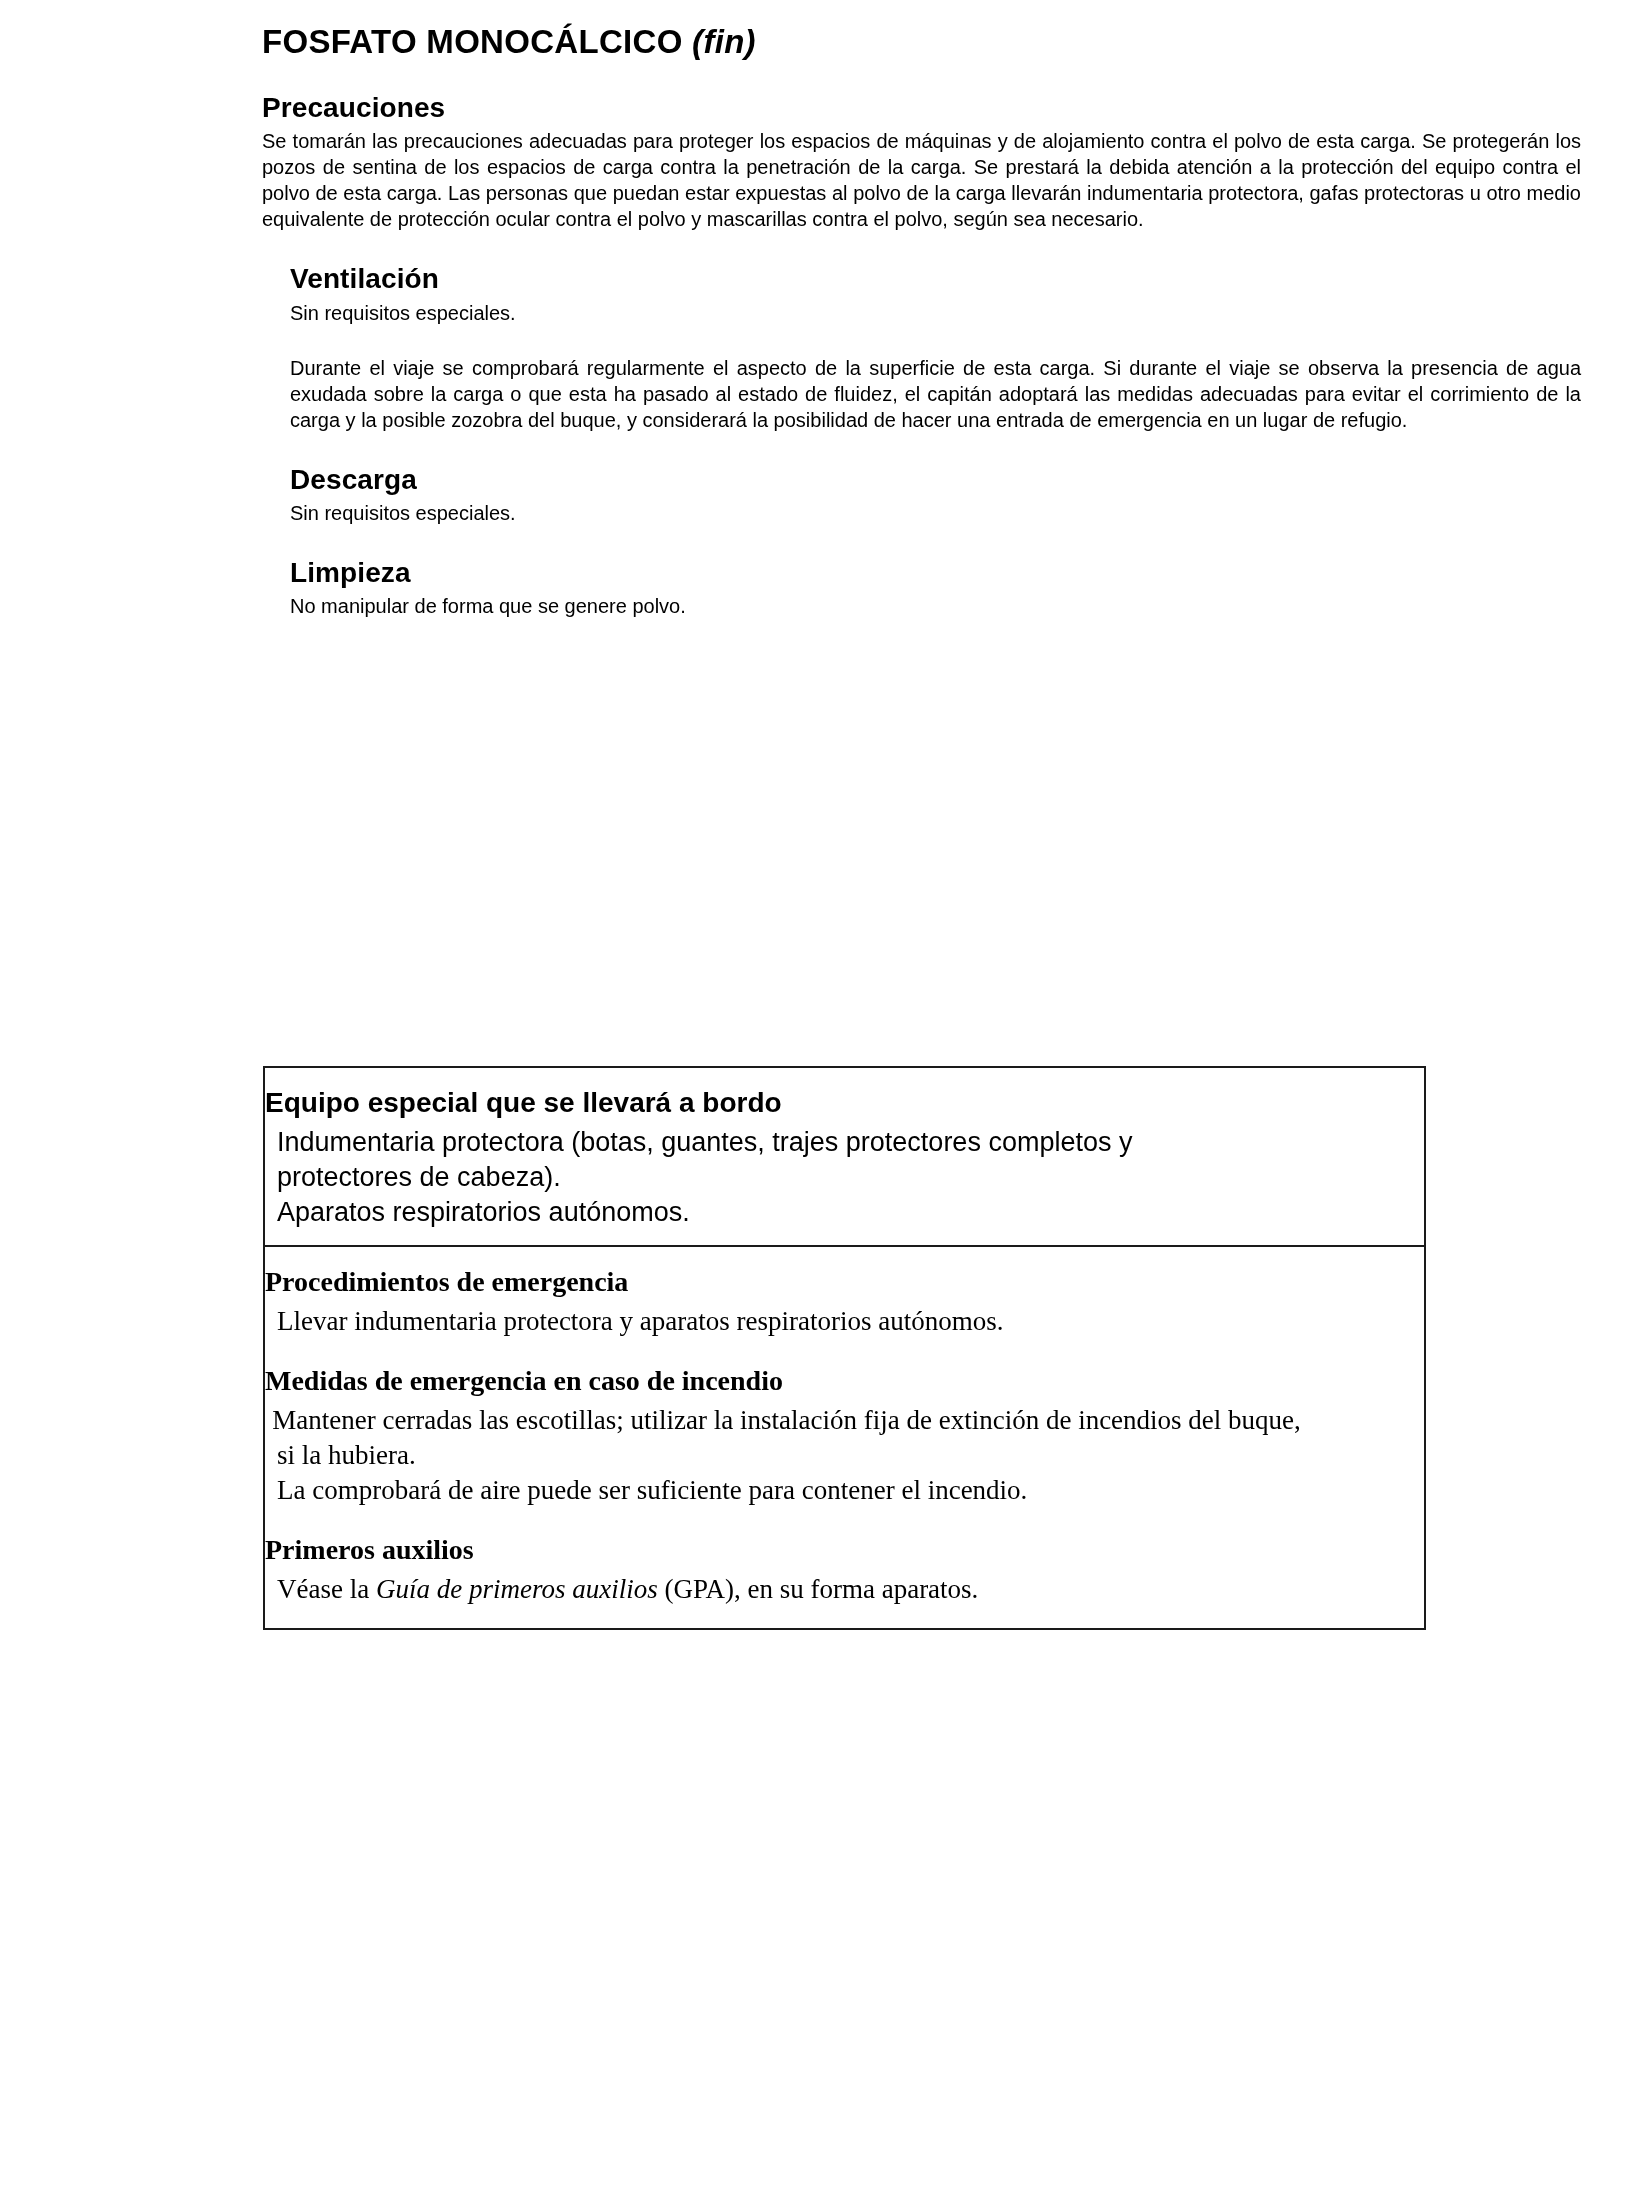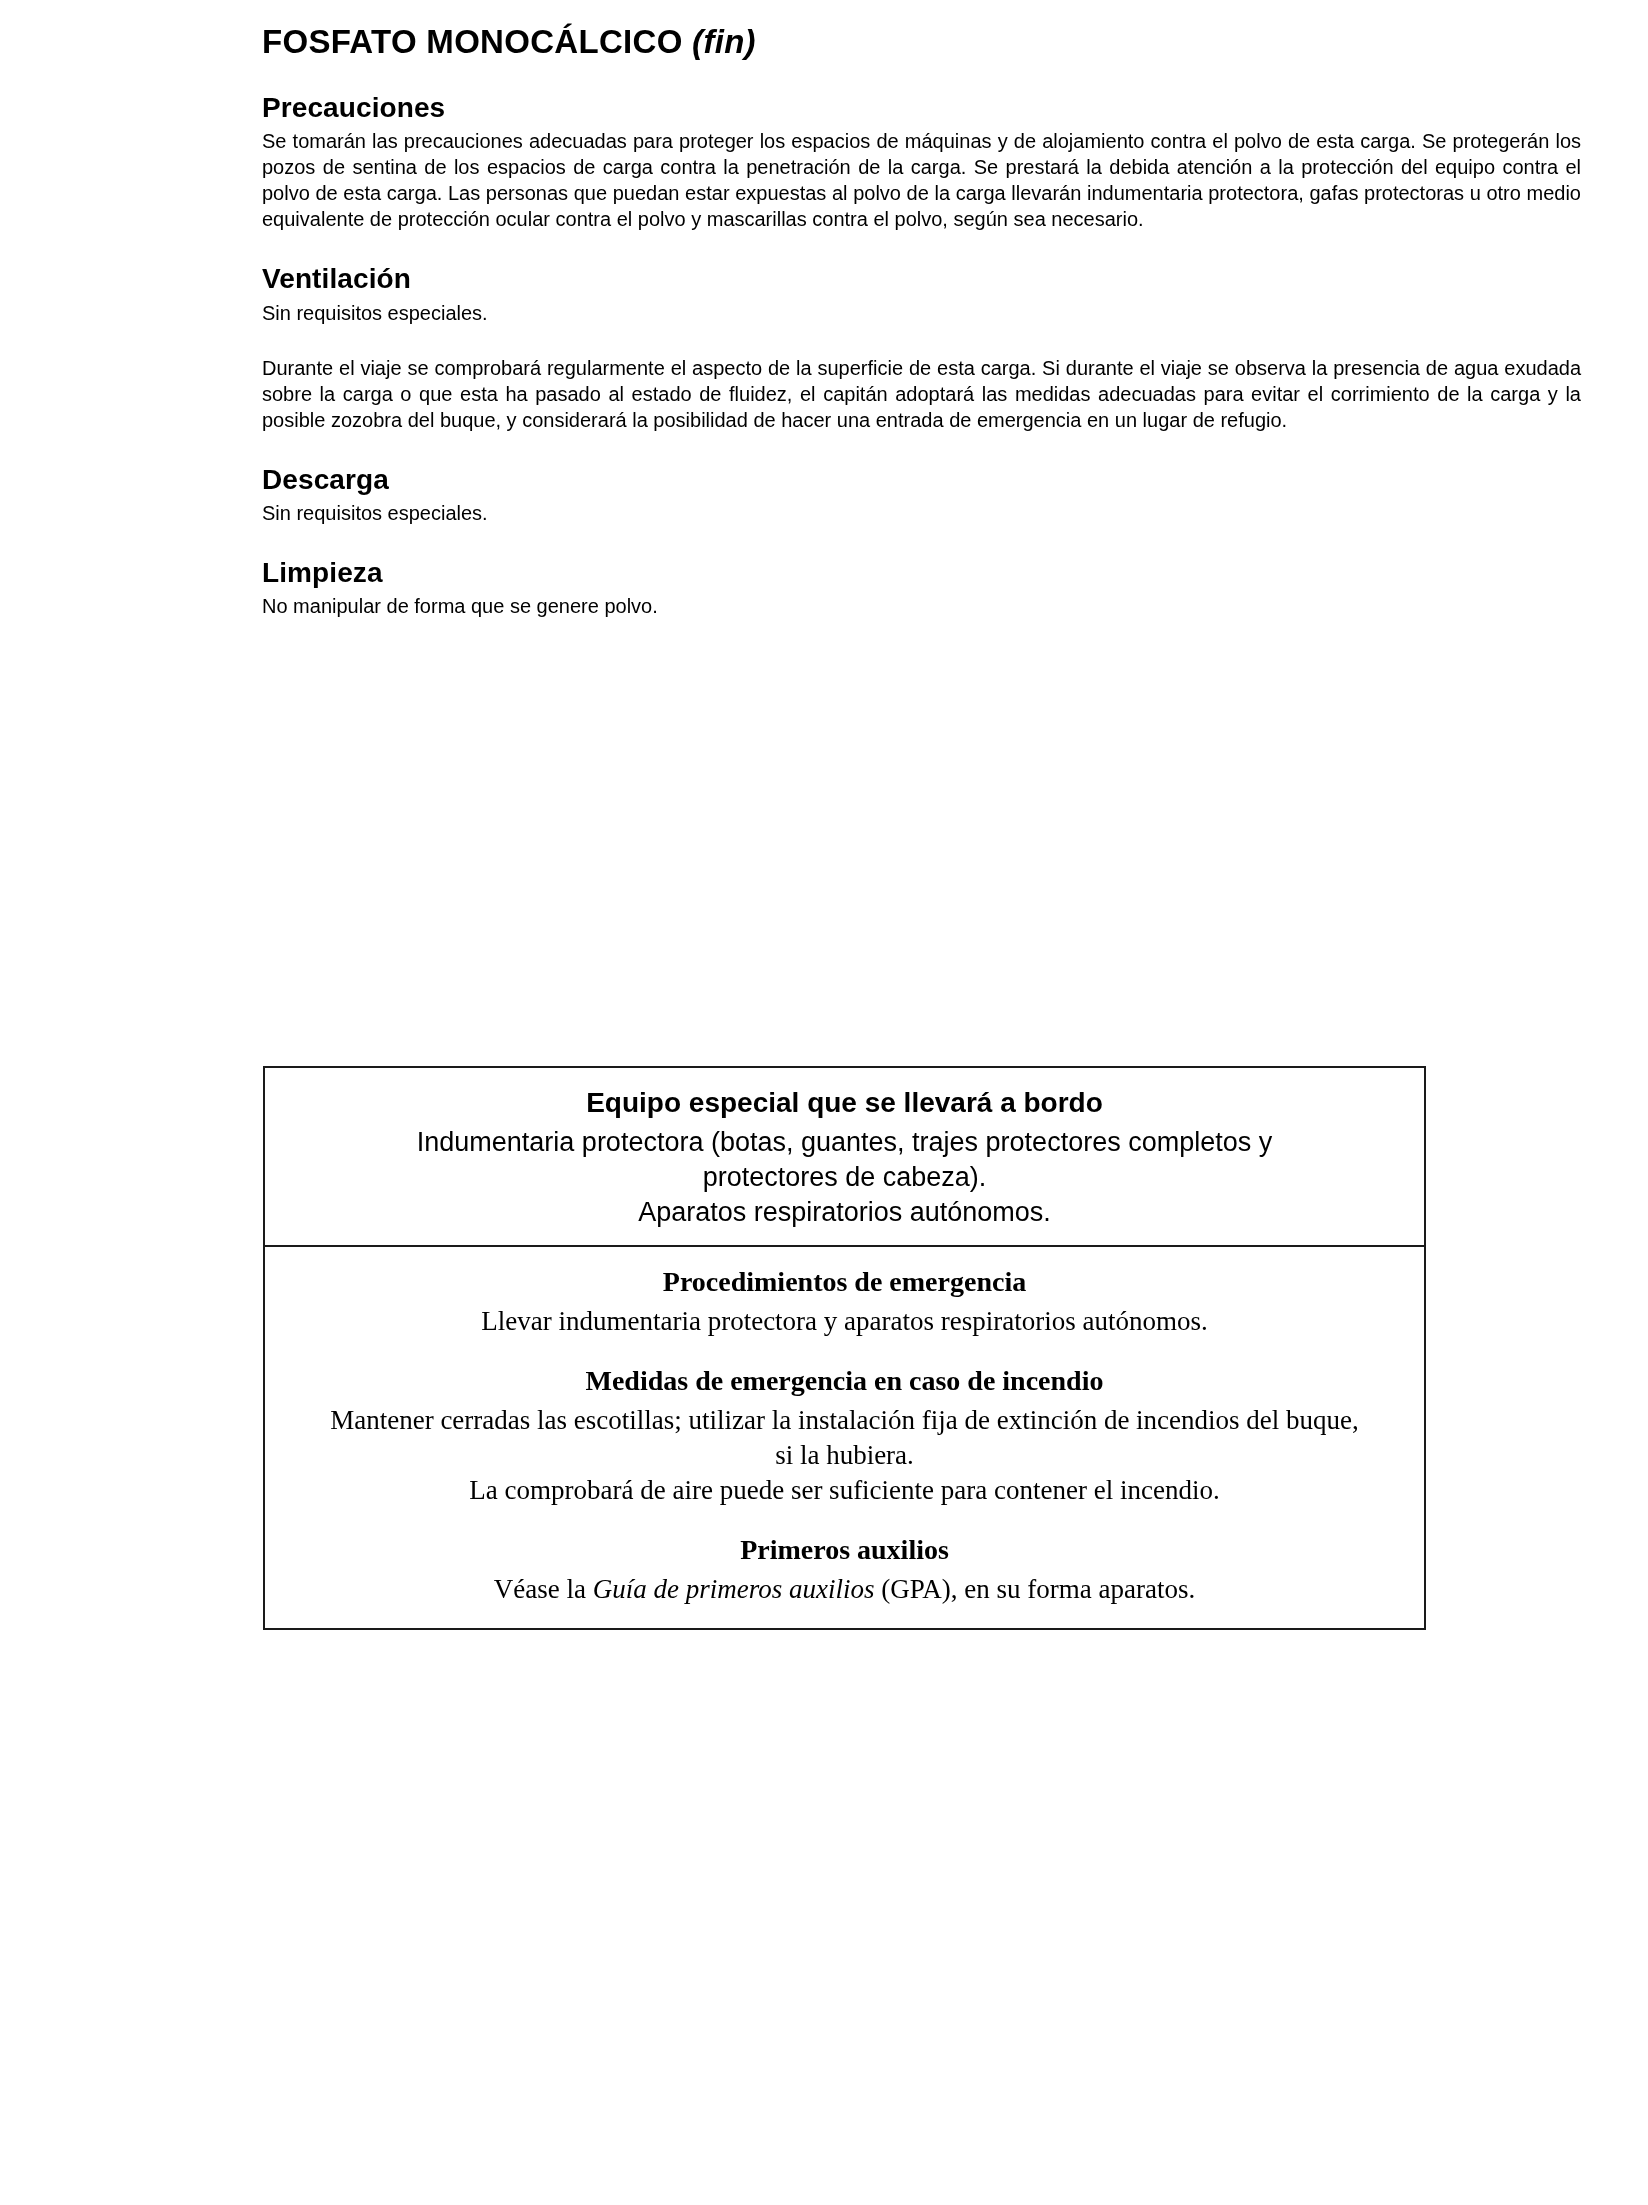--- a/index.html
+++ b/index.html
@@ -49,20 +49,21 @@
   
   .section-heading {
     font-size: 28px;
     font-weight: bold;
     margin: 0 0 3.2px 0;
     line-height: 1.25;
     letter-spacing: 0.1px;
   }
   .section + .section {
     margin-top: 29px;
+    margin-left: 28px;
   }
 
   
   .body-text {
     font-size: 20px;
     line-height: 1.30;
     margin: 0;
     text-align: justify;
     text-justify: inter-word;
     letter-spacing: 0px;
@@ -75,21 +76,21 @@
   .emergency-card {
     position: absolute;
     left: 263px;
     top: 1066px;
     width: 1163px;
     border: 2.4px solid #1a1a1a;
     box-sizing: border-box;
   }
   .card-block {
     padding: 11px 0 14.3px 0;
-    text-align: center;
+    text-align: left;
   }
   .card-block + .card-block {
     border-top: 2.4px solid #1a1a1a;
   }
   .card-block.lower {
     padding-bottom: 20.7px;
     font-family: Liberation Serif, serif;
   }
   .card-title {
     font-size: 28px;

